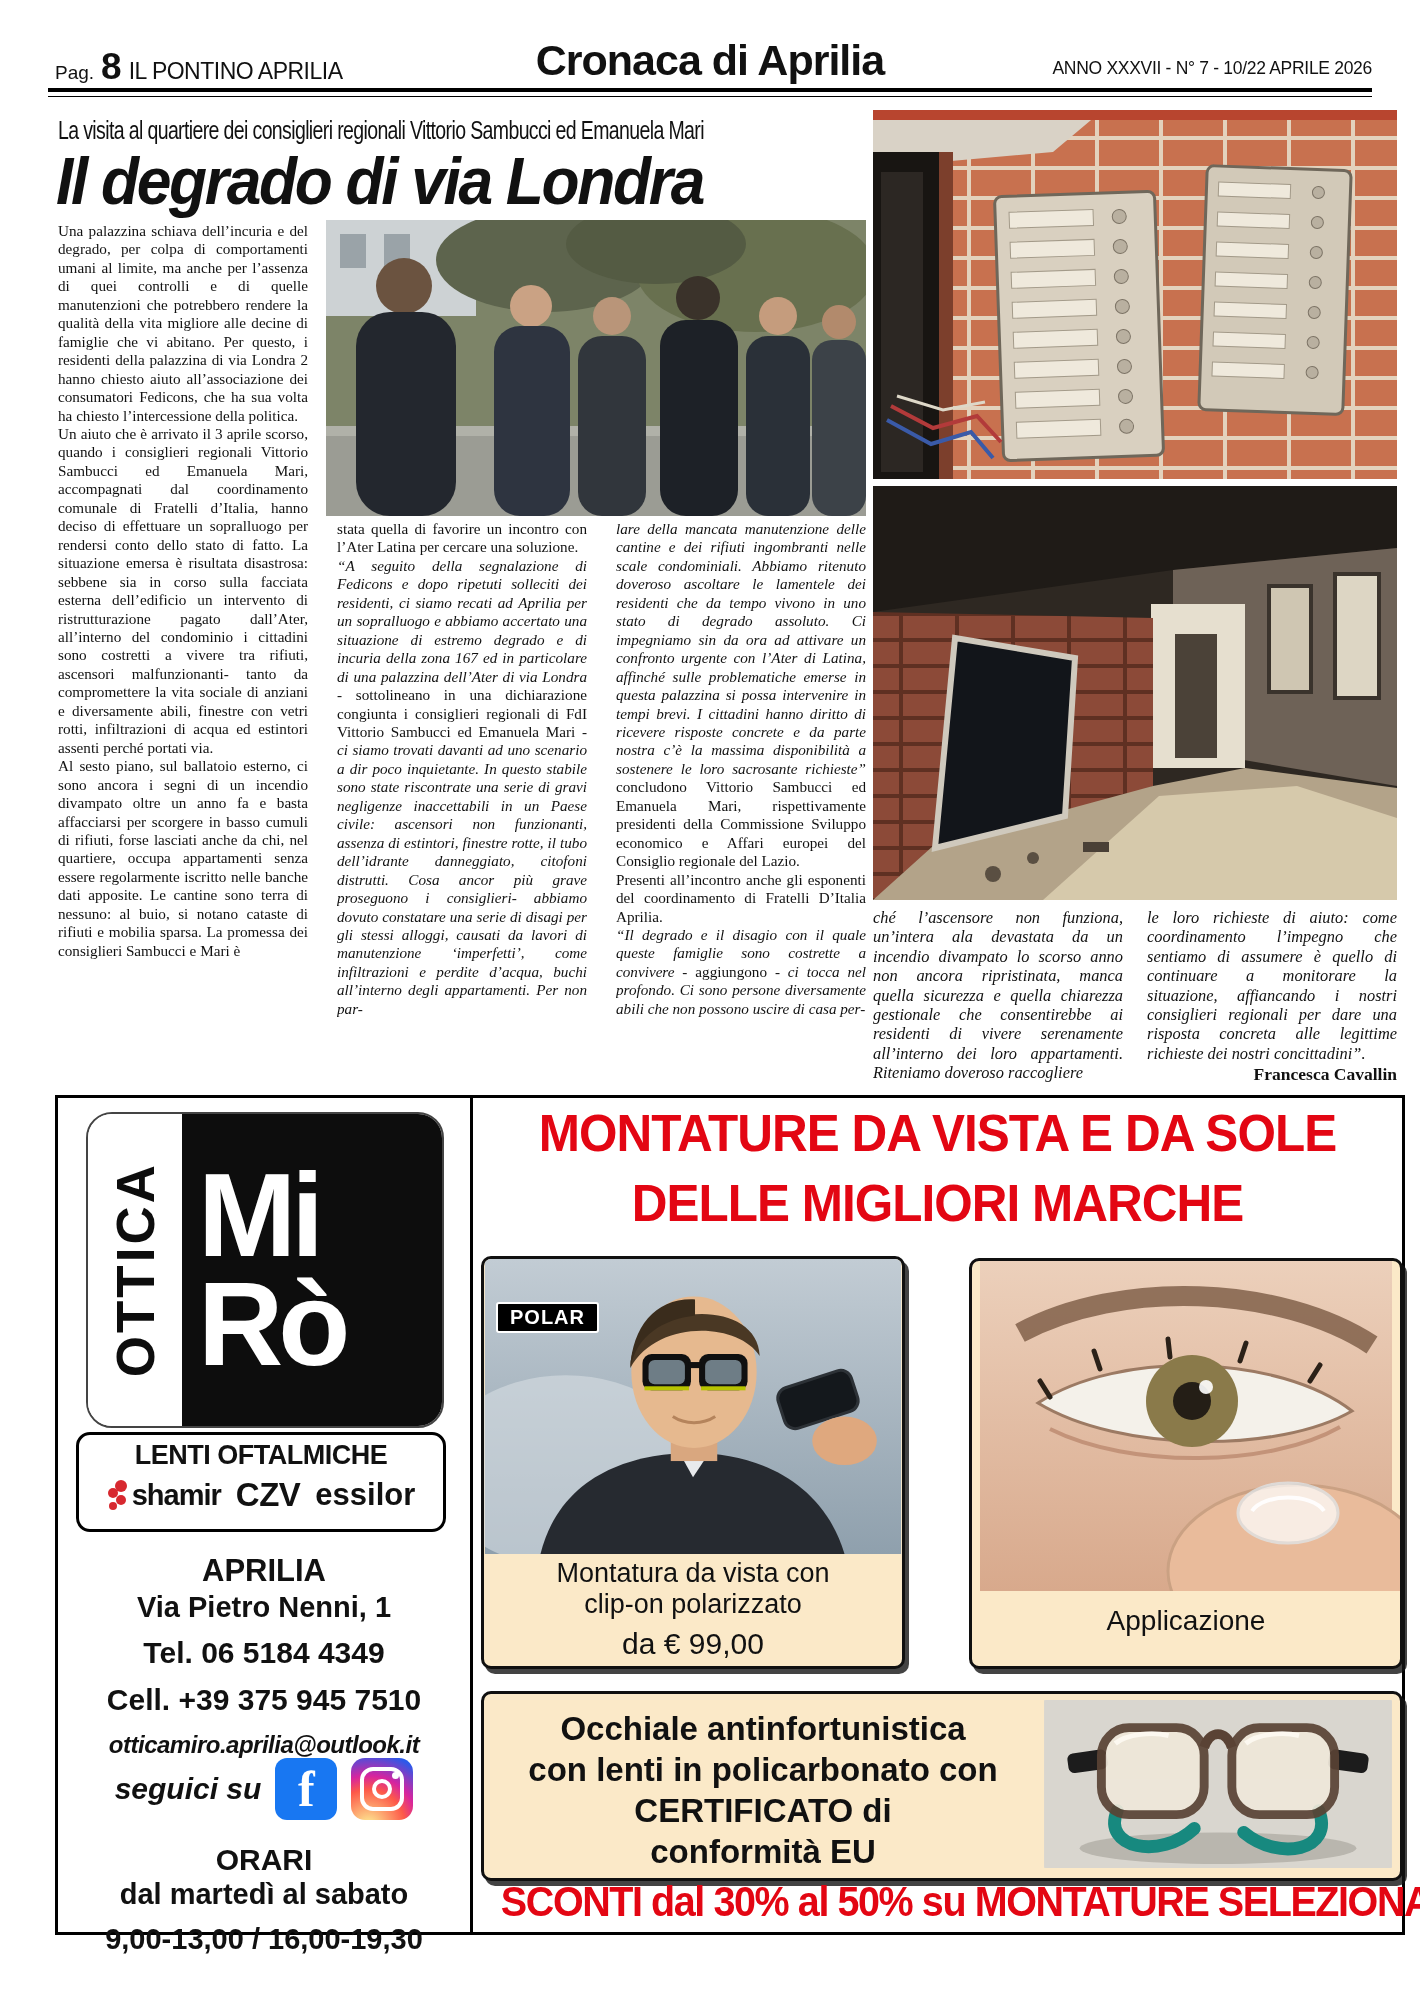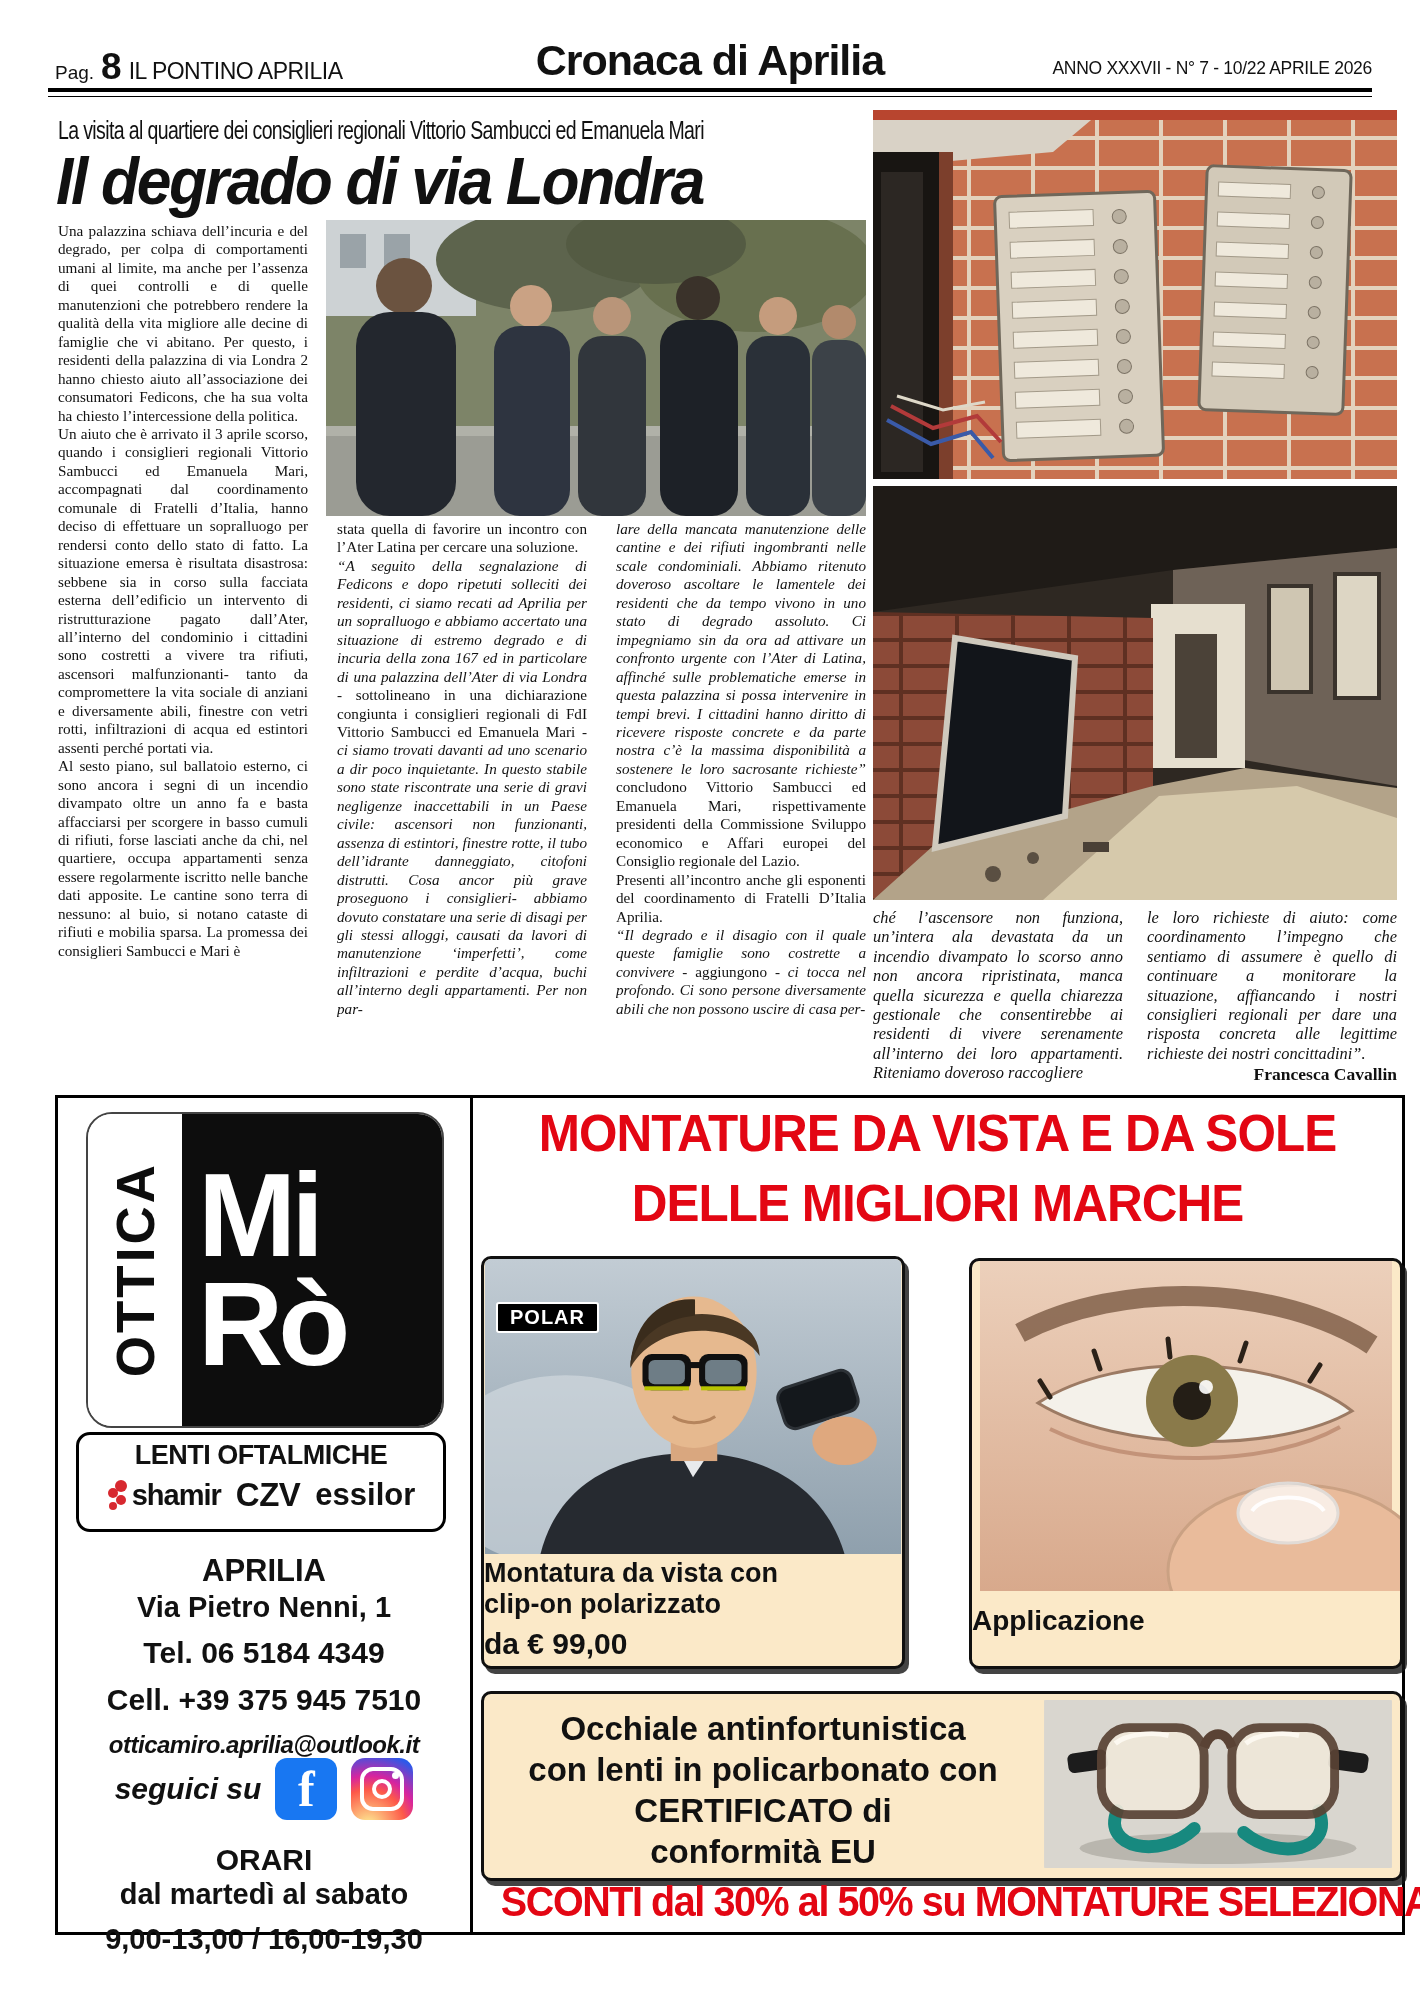--- a/index.html
+++ b/index.html
@@ -84,21 +84,21 @@
   .red-2{top:76px;font-size:51px;}
   .ad-card{position:absolute;border:3px solid #101010;border-radius:10px;overflow:hidden;
            background:#fbe9c8;box-shadow:4px 5px 0 rgba(20,20,20,.8);}
   .card-1{left:8px;top:158px;width:418px;height:407px;}
   .card-2{left:496px;top:160px;width:428px;height:405px;}
   .card-photo{position:relative;overflow:hidden;}
   .card1-photo{height:295px;}
   .card2-photo{height:330px;}
   .polar-badge{position:absolute;left:12px;top:10px;background:#000000;color:#fff;font-weight:bold;
                font-size:20px;letter-spacing:1px;padding:2px 12px;border:2px solid #fff;border-radius:3px;margin-top:33px;}
-  .card-cap{text-align:left;font-weight:bold;}
+  .card-cap{text-align:center;font-weight:normal;}
   .card1-cap{font-size:27px;line-height:31px;padding-top:4px;}
   .card1-price{font-size:30px;margin-top:8px;}
   .card2-cap{font-size:28px;line-height:32px;padding-top:14px;}
   .card-3{left:8px;top:593px;width:916px;height:184px;display:flex;}
   .card3-text{flex:1;text-align:center;font-weight:bold;font-size:33px;line-height:41px;padding-top:14px;}
   .card3-photo{width:352px;height:168px;margin:6px 6px 6px 0;border-radius:4px;overflow:hidden;}
   .discount{position:absolute;left:0;right:0;top:780px;text-align:center;color:#e30613;
             font-weight:bold;font-size:42px;letter-spacing:-1.5px;transform:scaleX(.94);white-space:nowrap;}
 </style>
 </head>

